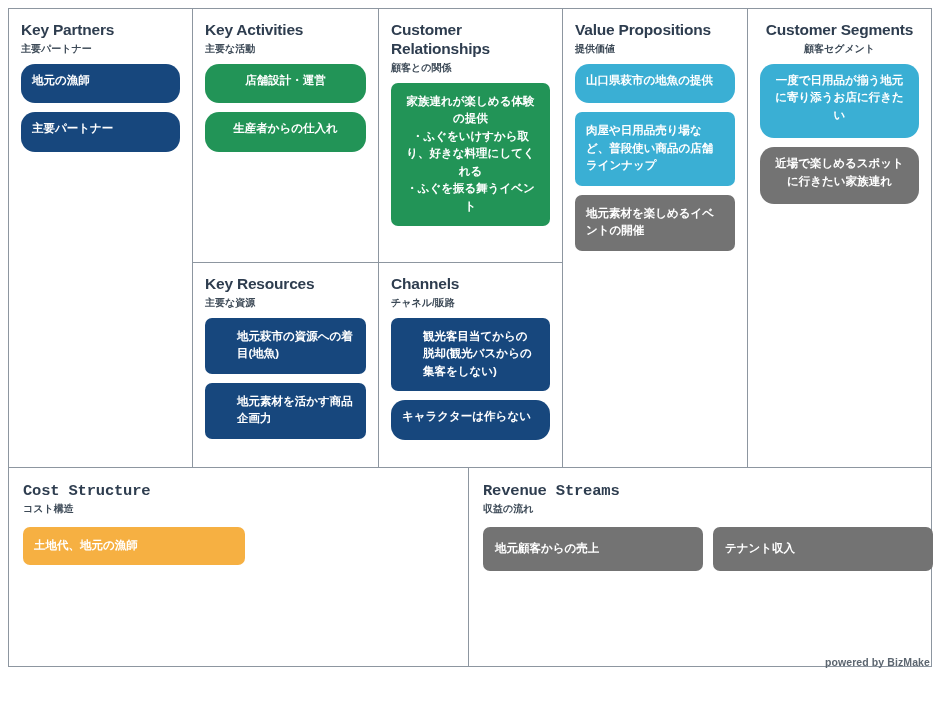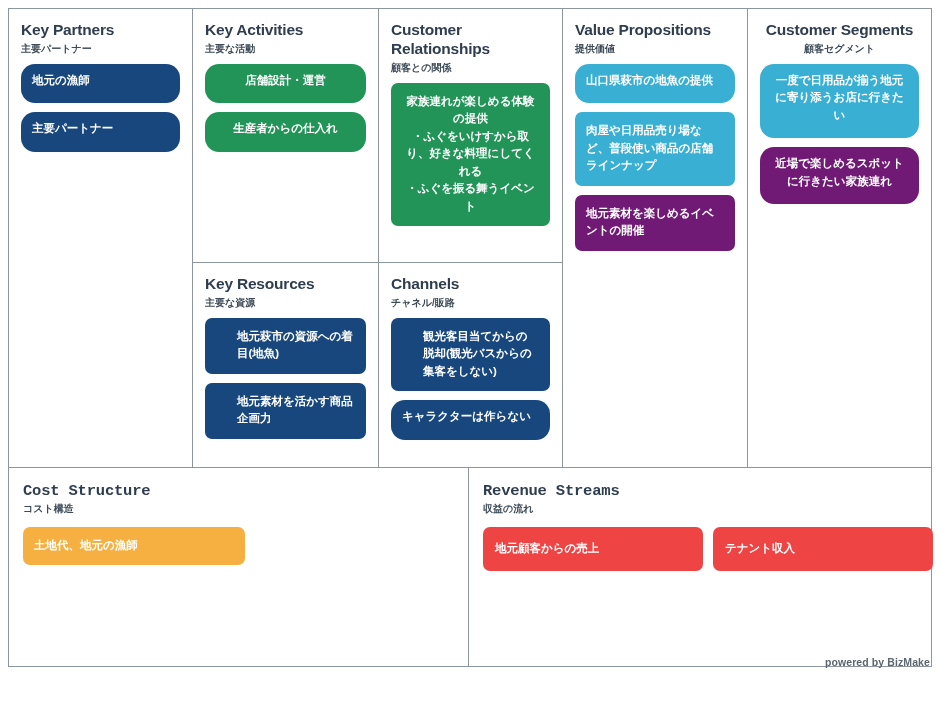--- a/index.html
+++ b/index.html
@@ -120,23 +120,23 @@
     font-weight: bold;
     line-height: 1.52;
     padding: 10px 11px 11px 11px;
     word-break: break-all;
     white-space: pre-line;
     min-height: 14px;
   }
   .card.navy   { background: #17477d; padding-left: 32px; }
   .card.green  { background: #229457; text-align: center; }
   .card.cyan   { background: #3aafd4; }
-  .card.lime   { background: #701a75; }
+  .card.lime   { background: #737373; }
   .card.orange { background: #f6b042; }
-  .card.blue   { background: #ef4444; }
+  .card.blue   { background: #737373; }
 
   .card.tall-pad { padding: 8px 11px 14px 11px; border-radius: 14px; }
 
   .rev-card {
     flex: 0 0 220px;
     padding: 13px 12px 14px 12px;
   }
   .cost-card { width: 222px; }
 
   

